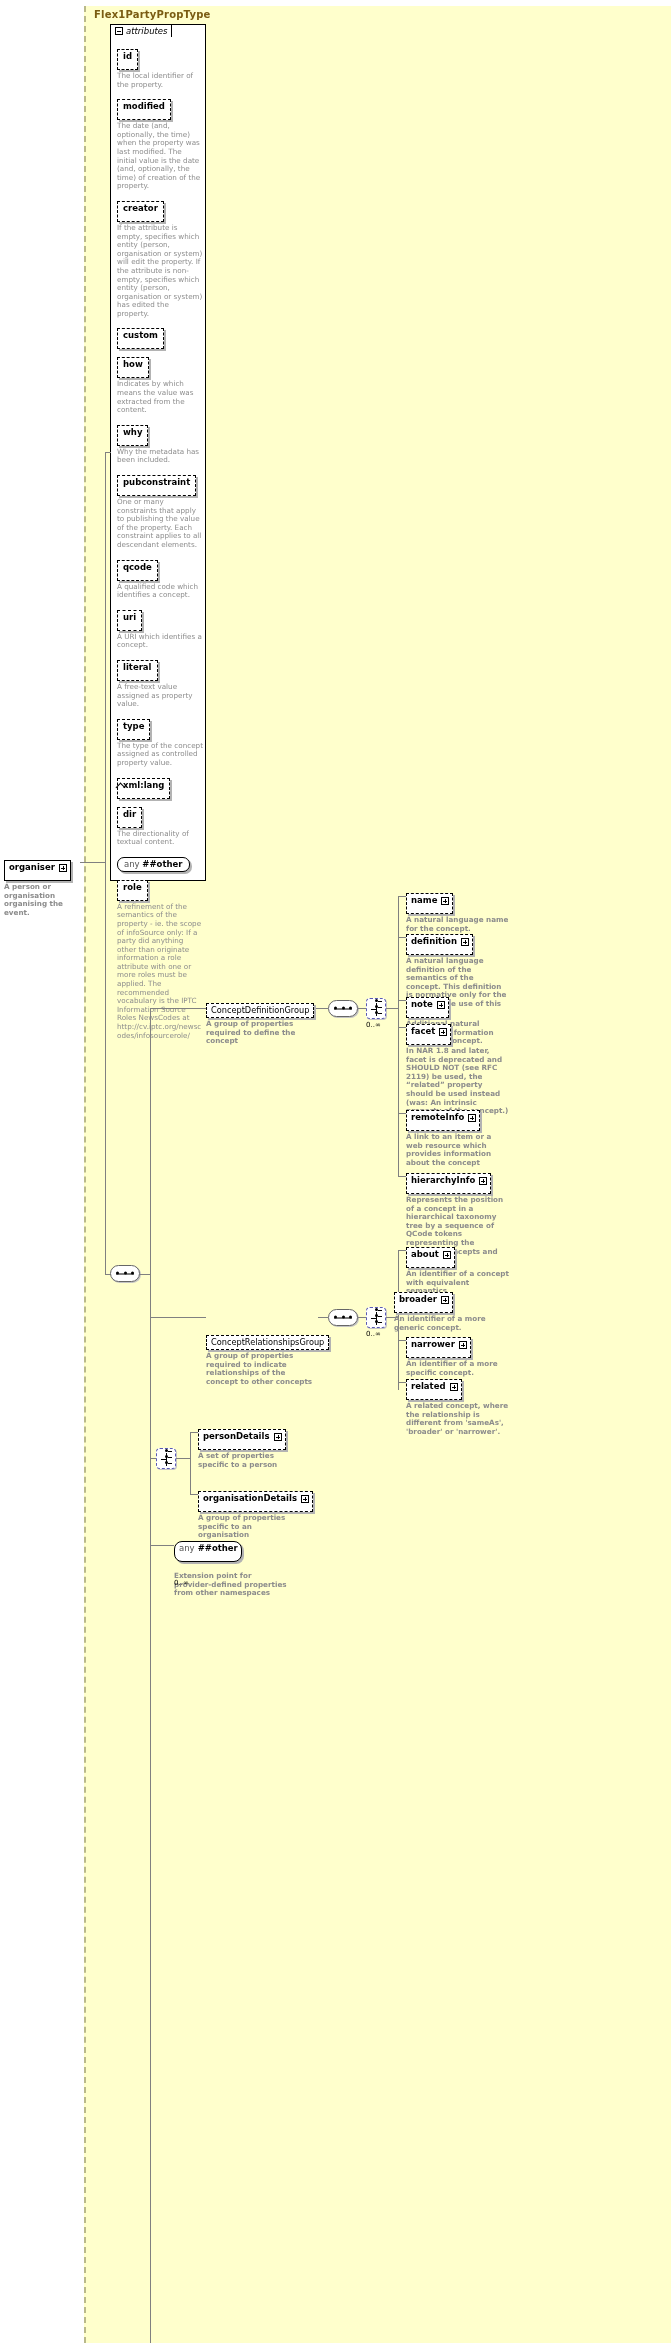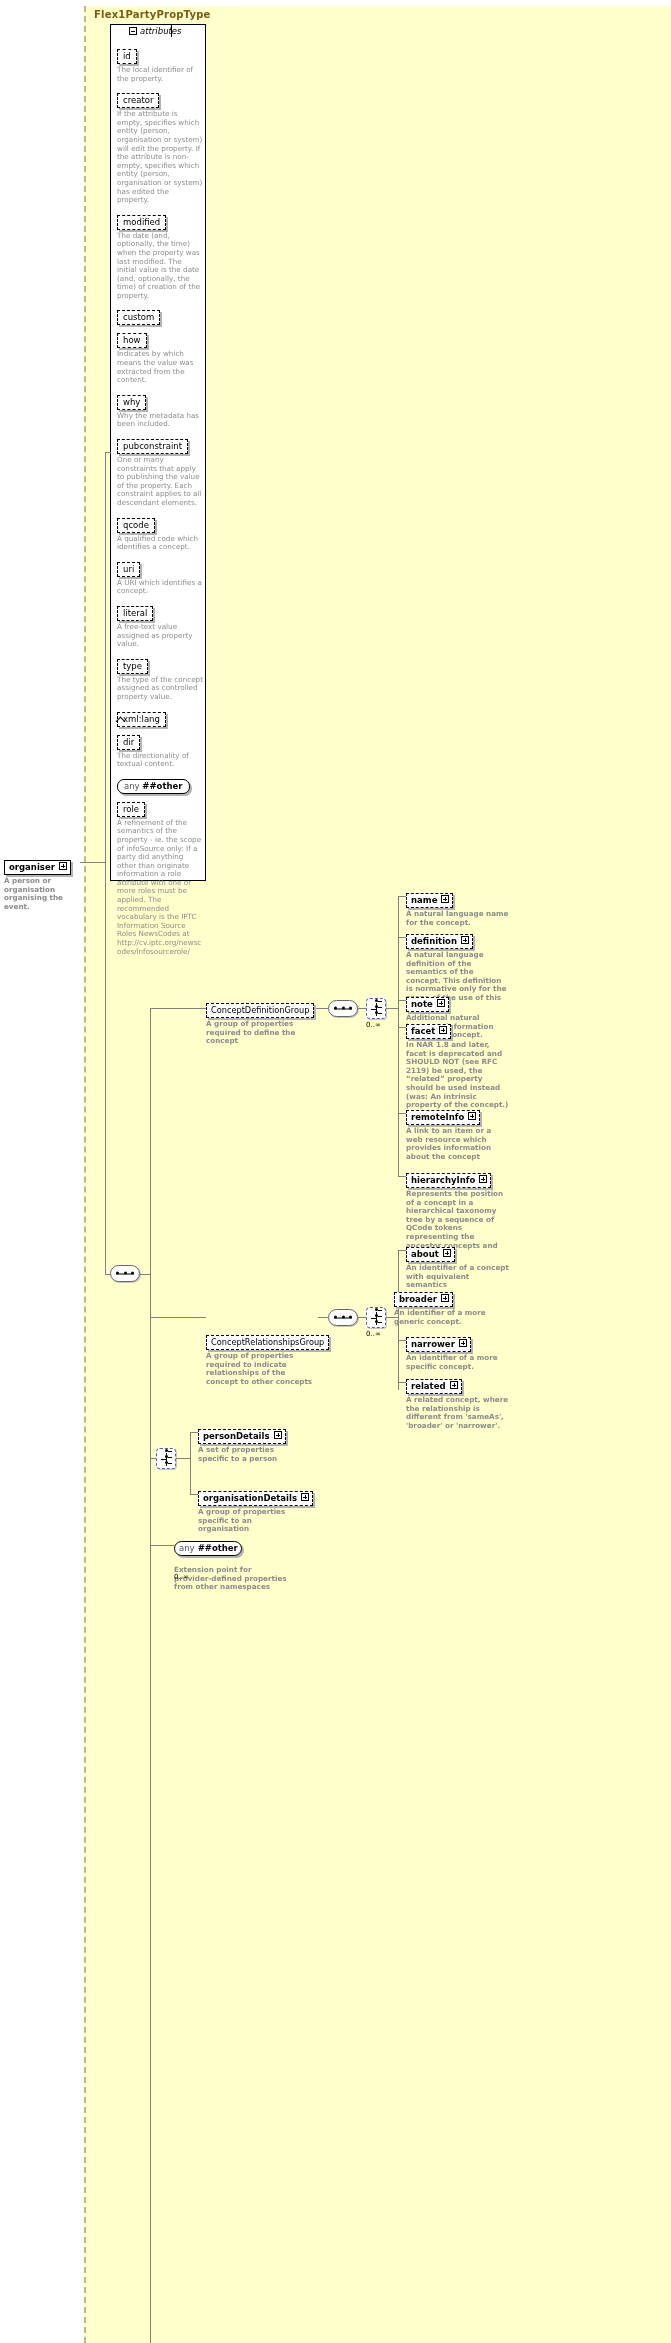--- a/index.html
+++ b/index.html
@@ -47,21 +47,21 @@
     position: absolute;
     left: 110px;
     top: 24px;
     width: 62px;
     height: 13px;
     background: #ffffff;
     border: 1px solid #000;
     border-bottom: none;
     display: flex;
     align-items: center;
-    padding-left: 18px;
+    padding-left: 4px;
     z-index: 4;
   }
   .minus-box {
     width: 8px; height: 8px;
     border: 1px solid #000;
     background: #fff;
     position: relative;
     margin-right: 3px;
     flex: 0 0 auto;
   }
@@ -89,23 +89,23 @@
     left: 6px;
     top: 19px;
     width: 86px;
   }
   .attr-item { margin-bottom: 2px; }
   .attr-box {
     display: inline-block;
     border: 1px dashed #000;
     background: #ffffff;
     font-size: 8.5px;
-    font-weight: normal;
+    font-weight: bold;
     color: #000;
-    padding: 1px 5px 2px 5px;
+    padding: 1px 5px 8px 5px;
     box-shadow: 2px 2px 0 #b3b3b3;
     white-space: nowrap;
     margin-bottom: 1px;
   }
   .attr-box.any {
     border: 1px solid #000;
     border-radius: 7px;
     font-weight: normal;
     padding: 1px 6px 2px 6px;
   }
@@ -139,27 +139,27 @@
 
   
   #root-element {
     position: absolute;
     left: 4px;
     top: 855px;
     width: 76px;
   }
   .elem-box {
     display: inline-flex;
-    align-items: flex-start;
+    align-items: flex-end;
     border: 1px solid #000;
     background: #ffffff;
     box-shadow: 2px 2px 0 #b3b3b3;
     font-size: 8.5px;
     font-weight: bold;
-    padding: 1px 3px 2px 4px;
+    padding: 1px 3px 8px 4px;
     white-space: nowrap;
     color: #000;
   }
   .elem-box.dashed { border: 1px dashed #000; }
   .plus-box {
     width: 8px; height: 8px;
     border: 1px solid #000;
     background: #fff;
     position: relative;
     margin-left: 4px;
@@ -293,27 +293,27 @@
 
 <div id="attributes-panel">
   <div class="attr-list">
 
     <div class="attr-item">
       <div class="attr-box">id</div>
       <div class="attr-desc">The local identifier of the property.</div>
     </div>
 
     <div class="attr-item">
+      <div class="attr-box">modified</div>
+      <div class="attr-desc">The date (and, optionally, the time) when the property was last modified. The initial value is the date (and, optionally, the time) of creation of the property.</div>
+    </div>
+
+    <div class="attr-item">
       <div class="attr-box">creator</div>
       <div class="attr-desc">If the attribute is empty, specifies which entity (person, organisation or system) will edit the property. If the attribute is non-empty, specifies which entity (person, organisation or system) has edited the property.</div>
-    </div>
-
-    <div class="attr-item">
-      <div class="attr-box">modified</div>
-      <div class="attr-desc">The date (and, optionally, the time) when the property was last modified. The initial value is the date (and, optionally, the time) of creation of the property.</div>
     </div>
 
     <div class="attr-item">
       <div class="attr-box">custom</div>
     </div>
 
     <div class="attr-item">
       <div class="attr-box">how</div>
       <div class="attr-desc">Indicates by which means the value was extracted from the content.</div>
     </div>

